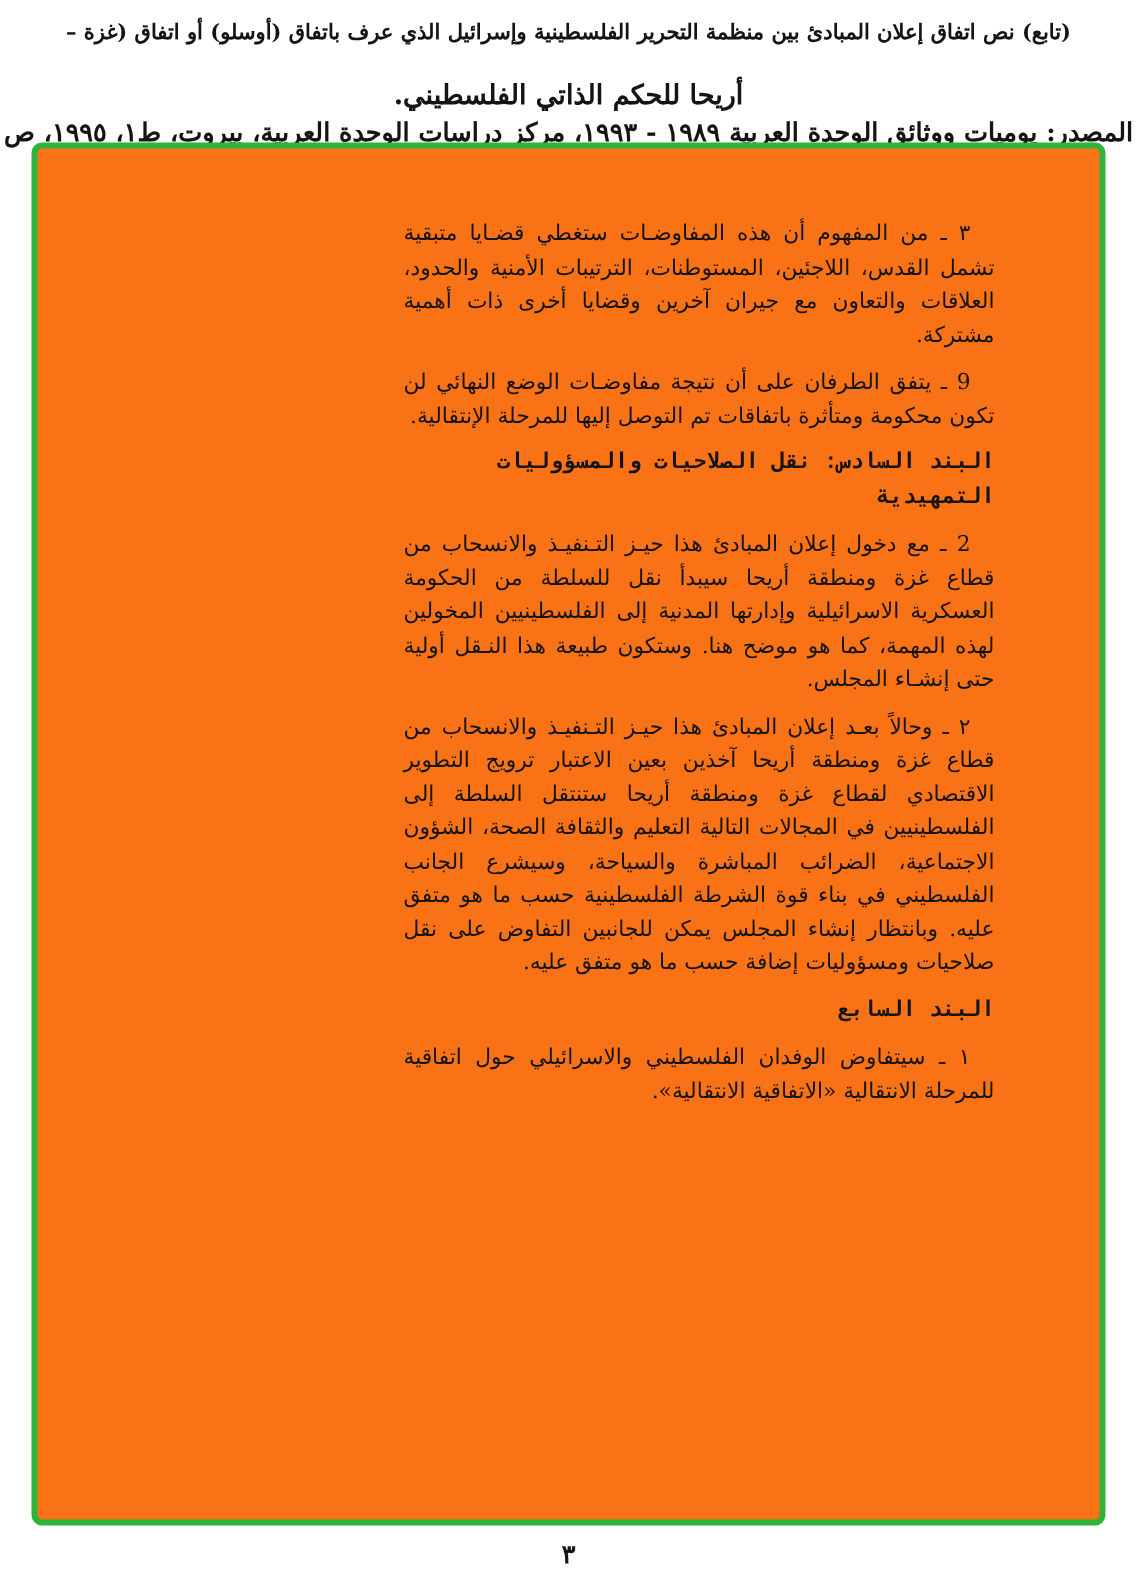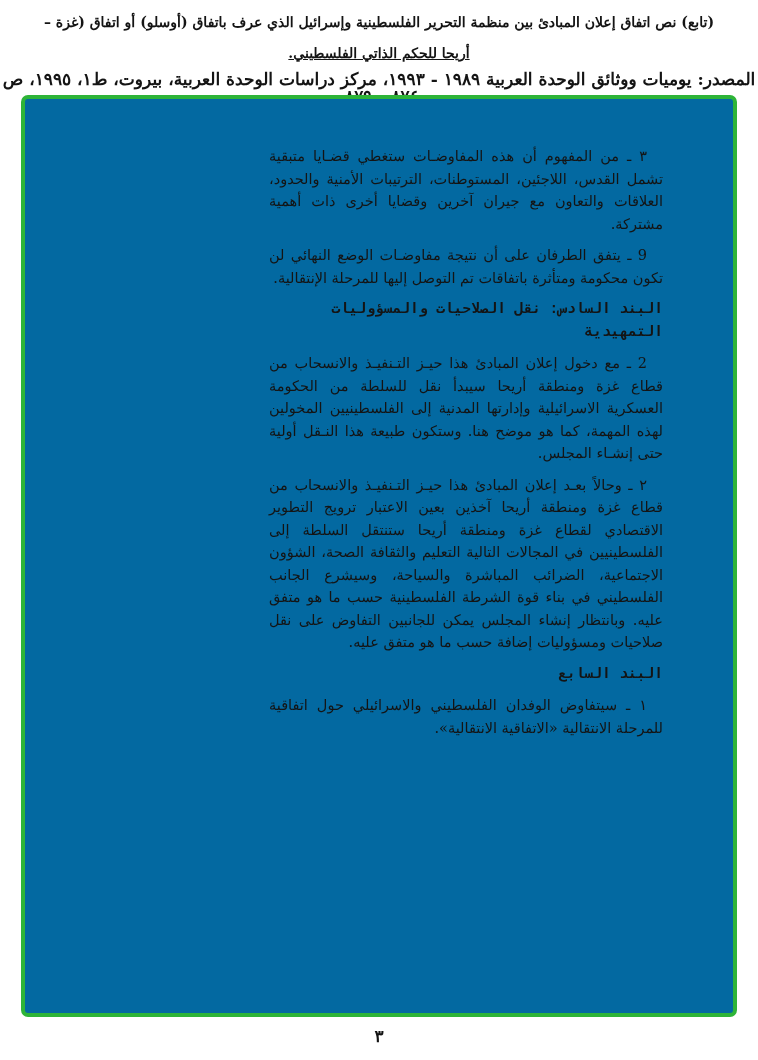--- a/index.html
+++ b/index.html
@@ -22,42 +22,41 @@
     text-align: center;
     font-weight: bold;
   }
   .doc-header .line1 {
     font-size: 14px;
     line-height: 21px;
     white-space: nowrap;
     letter-spacing: 0.2px;
   }
   .doc-header .line2 {
-    font-size: 14px;
+    font-size: 18px;
     line-height: 21px;
-    margin-top: 10px;
-    text-decoration: underline;
+    margin-top: 20px;
   }
   .doc-header .source {
     font-size: 17px;
     line-height: 17px;
     margin-top: 7px;
     letter-spacing: 0.2px;
   }
 
   
   .page-frame {
     position: absolute;
     left: 21px;
     top: 95px;
     width: 716px;
     height: 922px;
     border: 4px solid #2eb438;
     border-radius: 7px;
-    background: #0369a1;
+    background: #f97316;
   }
   .article-body {
     position: absolute;
     top: 46px;
     right: 70px;
     width: 394px;
     direction: rtl;
     text-align: justify;
     font-size: 14.5px;
     line-height: 22.5px;

